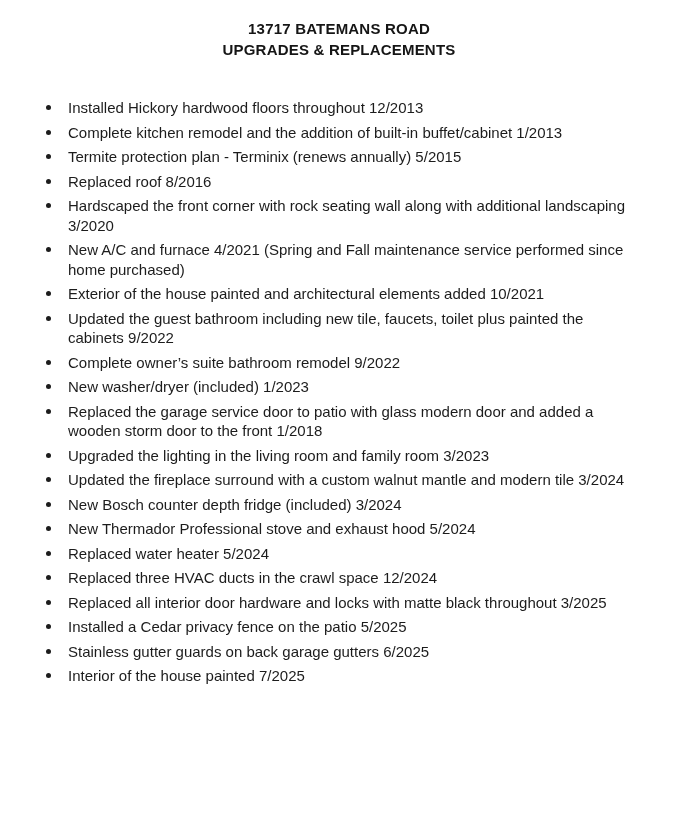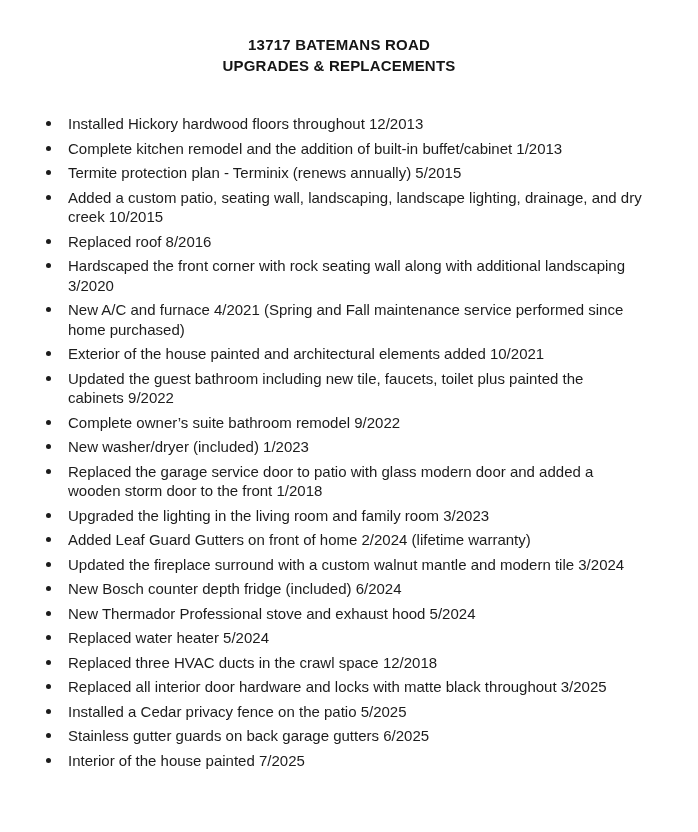--- a/index.html
+++ b/index.html
@@ -11,21 +11,21 @@
     width: 698px;
     height: 832px;
     font-family: "Liberation Sans", sans-serif;
     color: #1c1c1c;
     overflow: hidden;
   }
   .page {
     box-sizing: border-box;
     width: 698px;
     height: 832px;
-    padding-top: 34px;
+    padding-top: 18px;
     background: #ffffff;
   }
   .doc-title {
     width: 678px;
     text-align: center;
     font-weight: 700;
     font-size: 15px;
     line-height: 21px;
     color: #151515;
     letter-spacing: 0.2px;
@@ -63,34 +63,32 @@
 
 <div class="page">
   <header class="doc-title">
     <div>13717 BATEMANS ROAD</div>
     <div>UPGRADES &amp; REPLACEMENTS</div>
   </header>
   <ul class="upgrades-list">
       <li><span class="bullet-dot"></span><span class="item-text">Installed Hickory hardwood floors throughout 12/2013</span></li>
       <li><span class="bullet-dot"></span><span class="item-text">Complete kitchen remodel and the addition of built-in buffet/cabinet 1/2013</span></li>
       <li><span class="bullet-dot"></span><span class="item-text">Termite protection plan - Terminix (renews annually) 5/2015</span></li>
-      <li><span class="bullet-dot"></span><span class="item-text">Added a custom patio, seating wall, landscaping, landscape lighting, drainage, and dry creek 10/2015</span></li>
       <li><span class="bullet-dot"></span><span class="item-text">Replaced roof 8/2016</span></li>
       <li><span class="bullet-dot"></span><span class="item-text">Hardscaped the front corner with rock seating wall along with additional landscaping 3/2020</span></li>
       <li><span class="bullet-dot"></span><span class="item-text">New A/C and furnace 4/2021 (Spring and Fall maintenance service performed since home purchased)</span></li>
       <li><span class="bullet-dot"></span><span class="item-text">Exterior of the house painted and architectural elements added 10/2021</span></li>
       <li><span class="bullet-dot"></span><span class="item-text">Updated the guest bathroom including new tile, faucets, toilet plus painted the cabinets 9/2022</span></li>
       <li><span class="bullet-dot"></span><span class="item-text">Complete owner’s suite bathroom remodel 9/2022</span></li>
       <li><span class="bullet-dot"></span><span class="item-text">New washer/dryer (included) 1/2023</span></li>
       <li><span class="bullet-dot"></span><span class="item-text">Replaced the garage service door to patio with glass modern door and added a wooden storm door to the front 1/2018</span></li>
       <li><span class="bullet-dot"></span><span class="item-text">Upgraded the lighting in the living room and family room 3/2023</span></li>
-      <li><span class="bullet-dot"></span><span class="item-text">Added Leaf Guard Gutters on front of home 2/2024 (lifetime warranty)</span></li>
       <li><span class="bullet-dot"></span><span class="item-text">Updated the fireplace surround with a custom walnut mantle and modern tile 3/2024</span></li>
-      <li><span class="bullet-dot"></span><span class="item-text">New Bosch counter depth fridge (included) 6/2024</span></li>
+      <li><span class="bullet-dot"></span><span class="item-text">New Bosch counter depth fridge (included) 3/2024</span></li>
       <li><span class="bullet-dot"></span><span class="item-text">New Thermador Professional stove and exhaust hood 5/2024</span></li>
       <li><span class="bullet-dot"></span><span class="item-text">Replaced water heater 5/2024</span></li>
-      <li><span class="bullet-dot"></span><span class="item-text">Replaced three HVAC ducts in the crawl space 12/2018</span></li>
+      <li><span class="bullet-dot"></span><span class="item-text">Replaced three HVAC ducts in the crawl space 12/2024</span></li>
       <li><span class="bullet-dot"></span><span class="item-text">Replaced all interior door hardware and locks with matte black throughout 3/2025</span></li>
       <li><span class="bullet-dot"></span><span class="item-text">Installed a Cedar privacy fence on the patio 5/2025</span></li>
       <li><span class="bullet-dot"></span><span class="item-text">Stainless gutter guards on back garage gutters 6/2025</span></li>
       <li><span class="bullet-dot"></span><span class="item-text">Interior of the house painted 7/2025</span></li>
     </ul>
 </div>
 
 </body></html>

